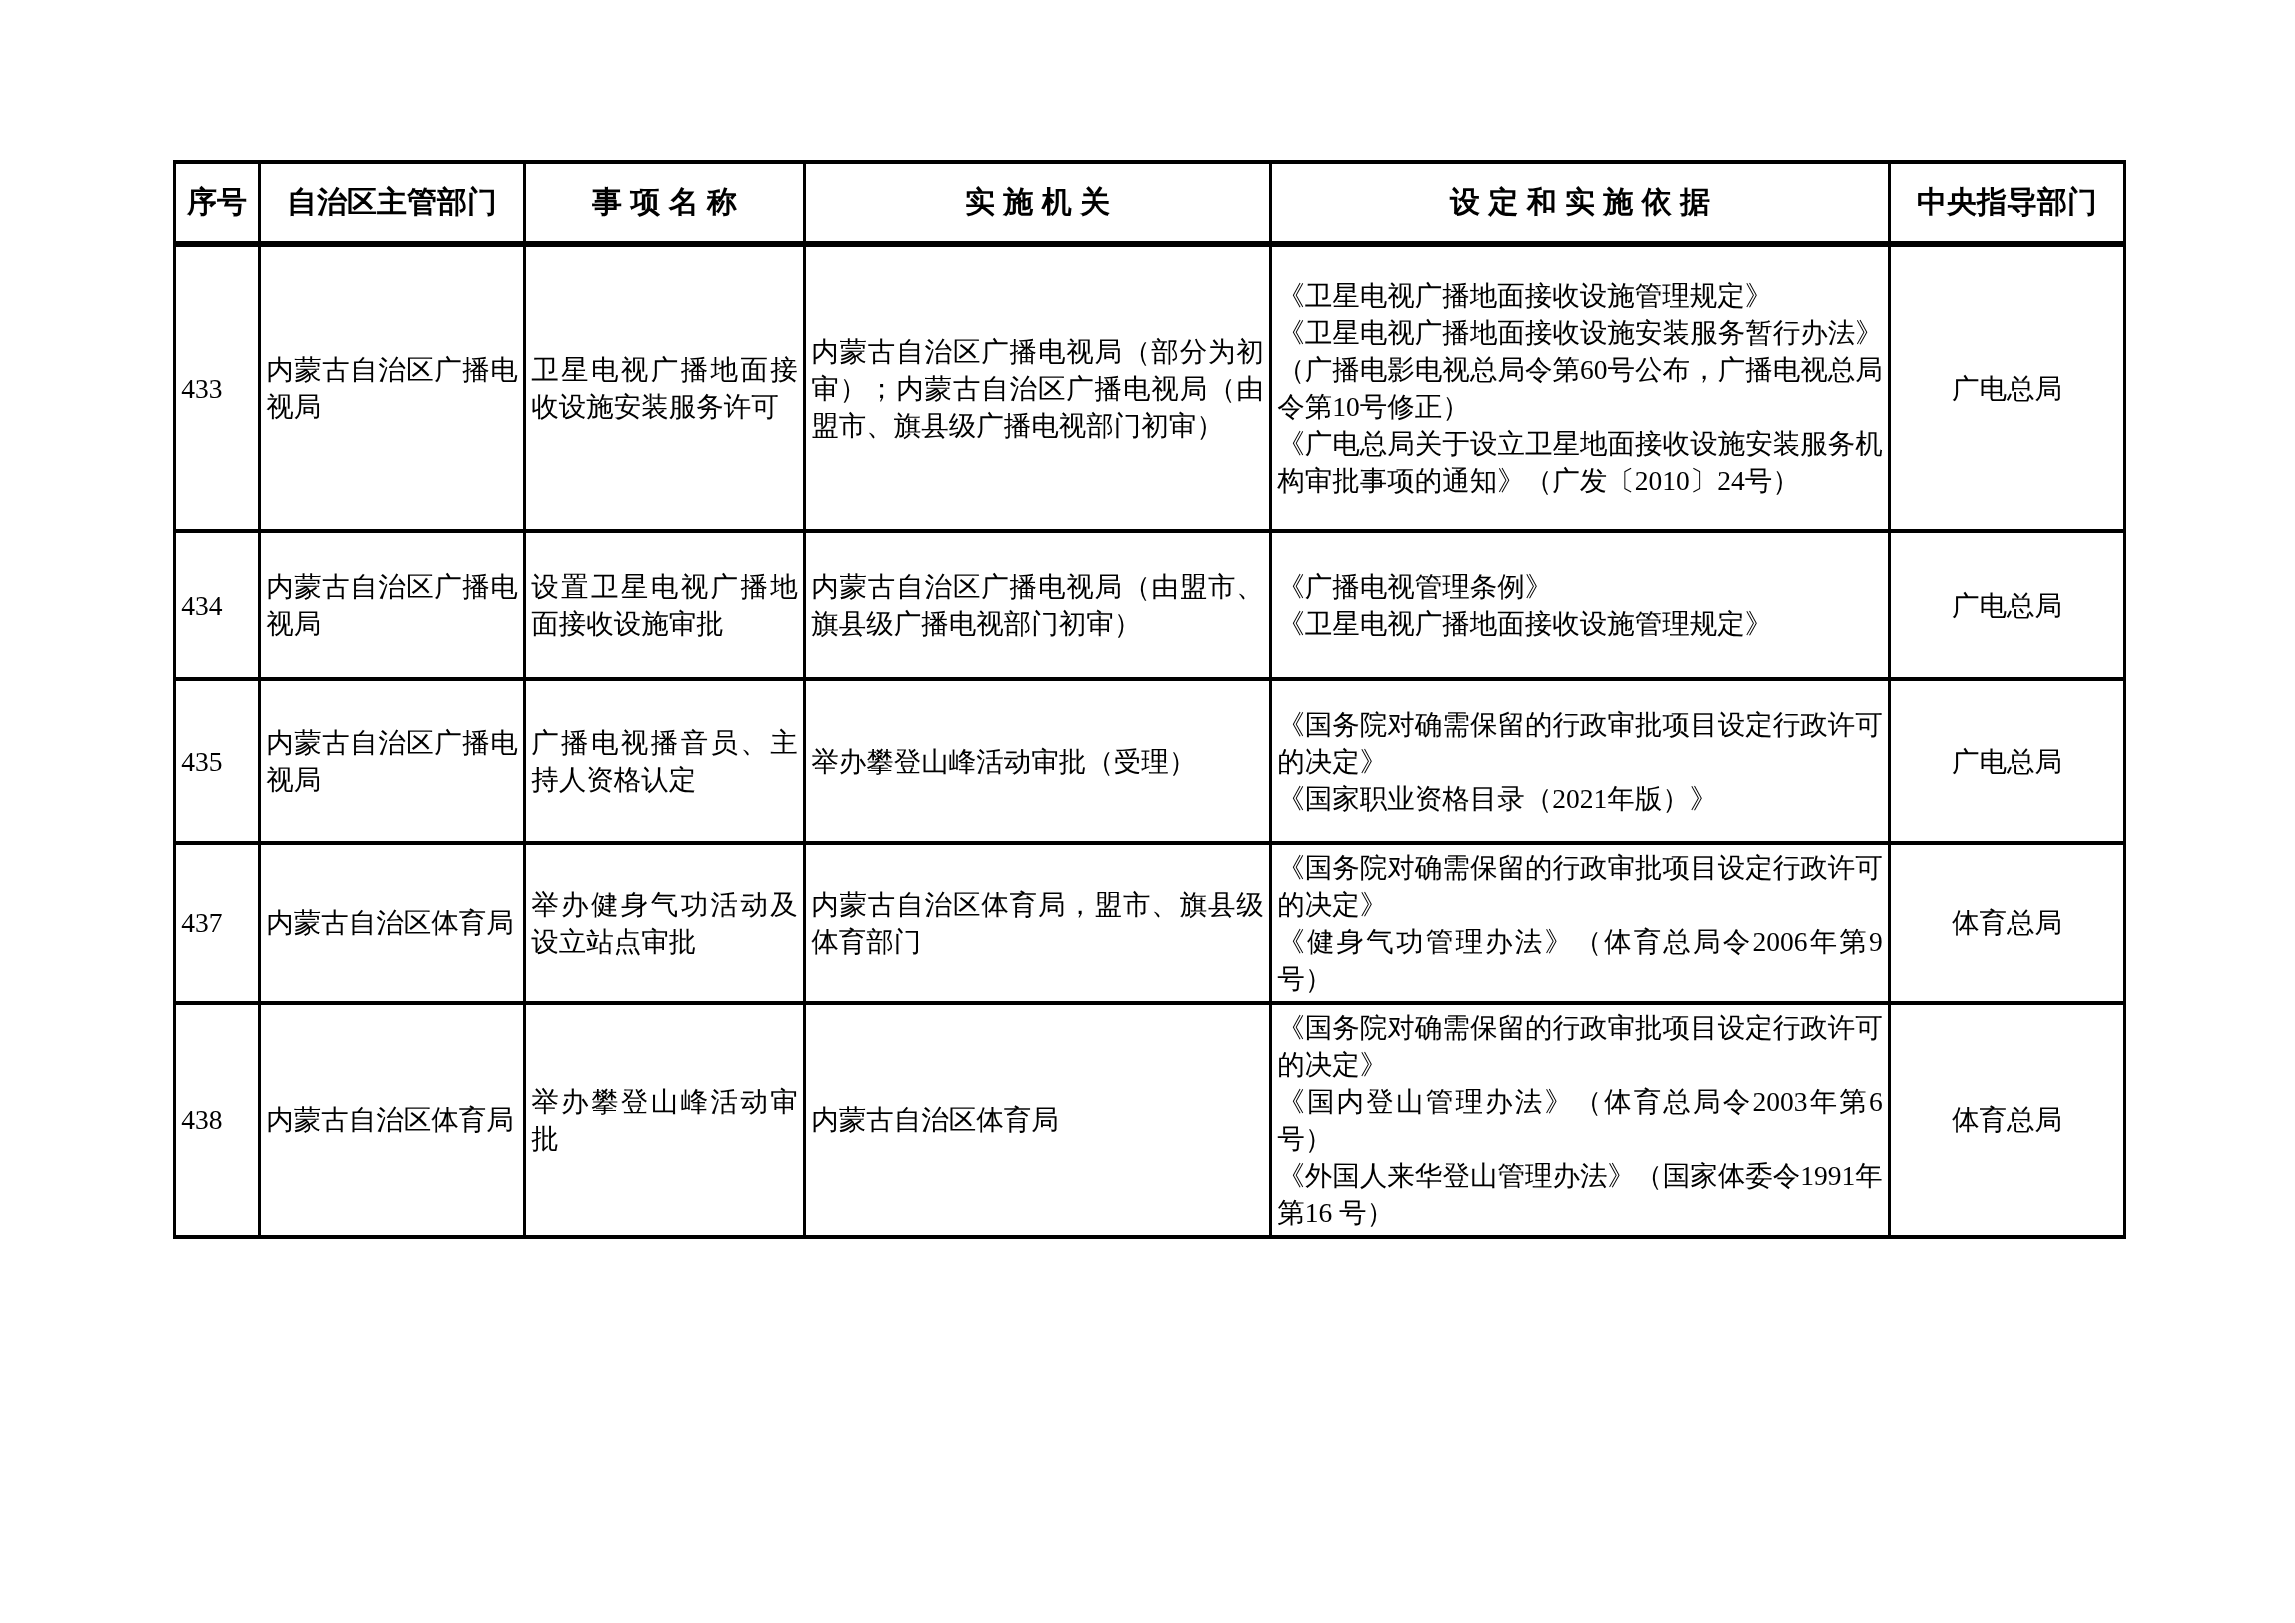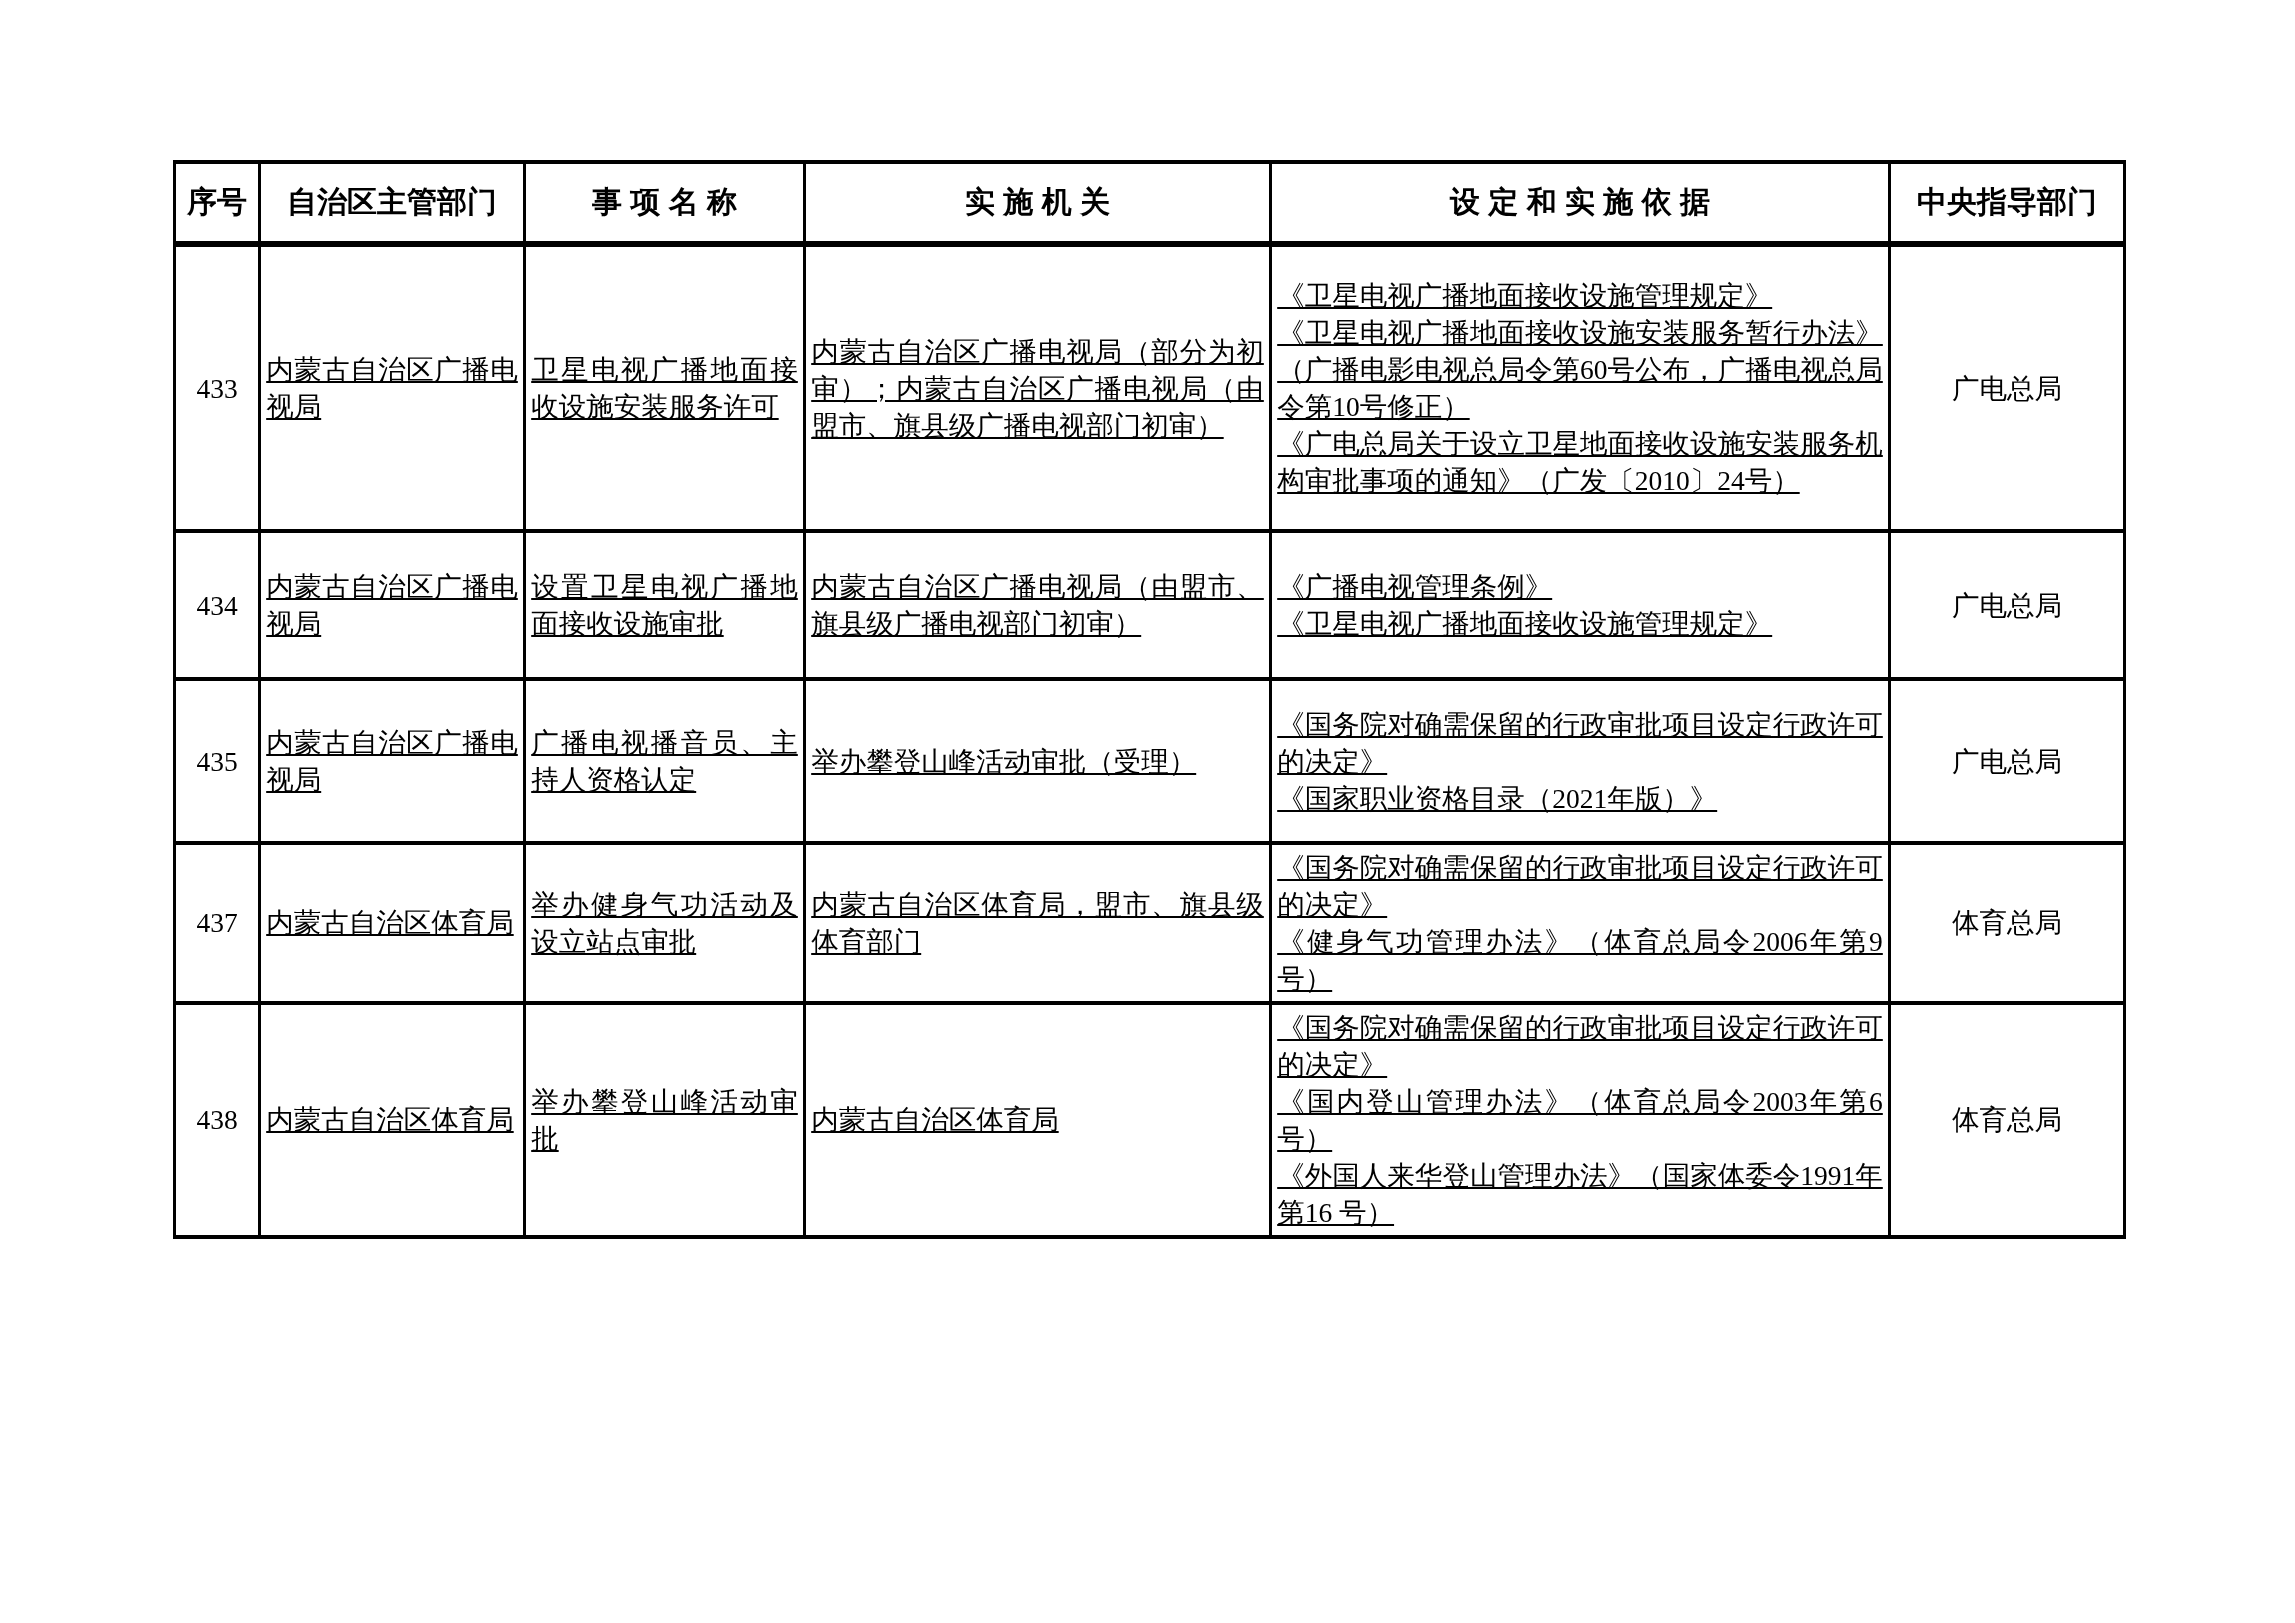--- a/index.html
+++ b/index.html
@@ -43,26 +43,25 @@
     text-align: center;
     border-bottom: 6.5px solid #000;
     white-space: nowrap;
   }
   table.approval td {
     font-size: 27.5px;
     line-height: 37px;
     white-space: pre-wrap;
   }
   td.c-number {
-    text-align: center;
+    text-align: left;
     font-size: 29px;
   }
   td.c-text {
     text-align: justify;
-    text-decoration: underline;
   }
   td.c-central {
     text-align: center;
   }
   tbody tr:nth-child(1) { height: 287px; }
   tbody tr:nth-child(2) { height: 148px; margin-left: 16px; }
   tbody tr:nth-child(3) { height: 164px; }
   tbody tr:nth-child(4) { height: 154px; }
   tbody tr:nth-child(5) { height: 187px; }
   tbody tr:nth-child(6) { height: 266px; }

